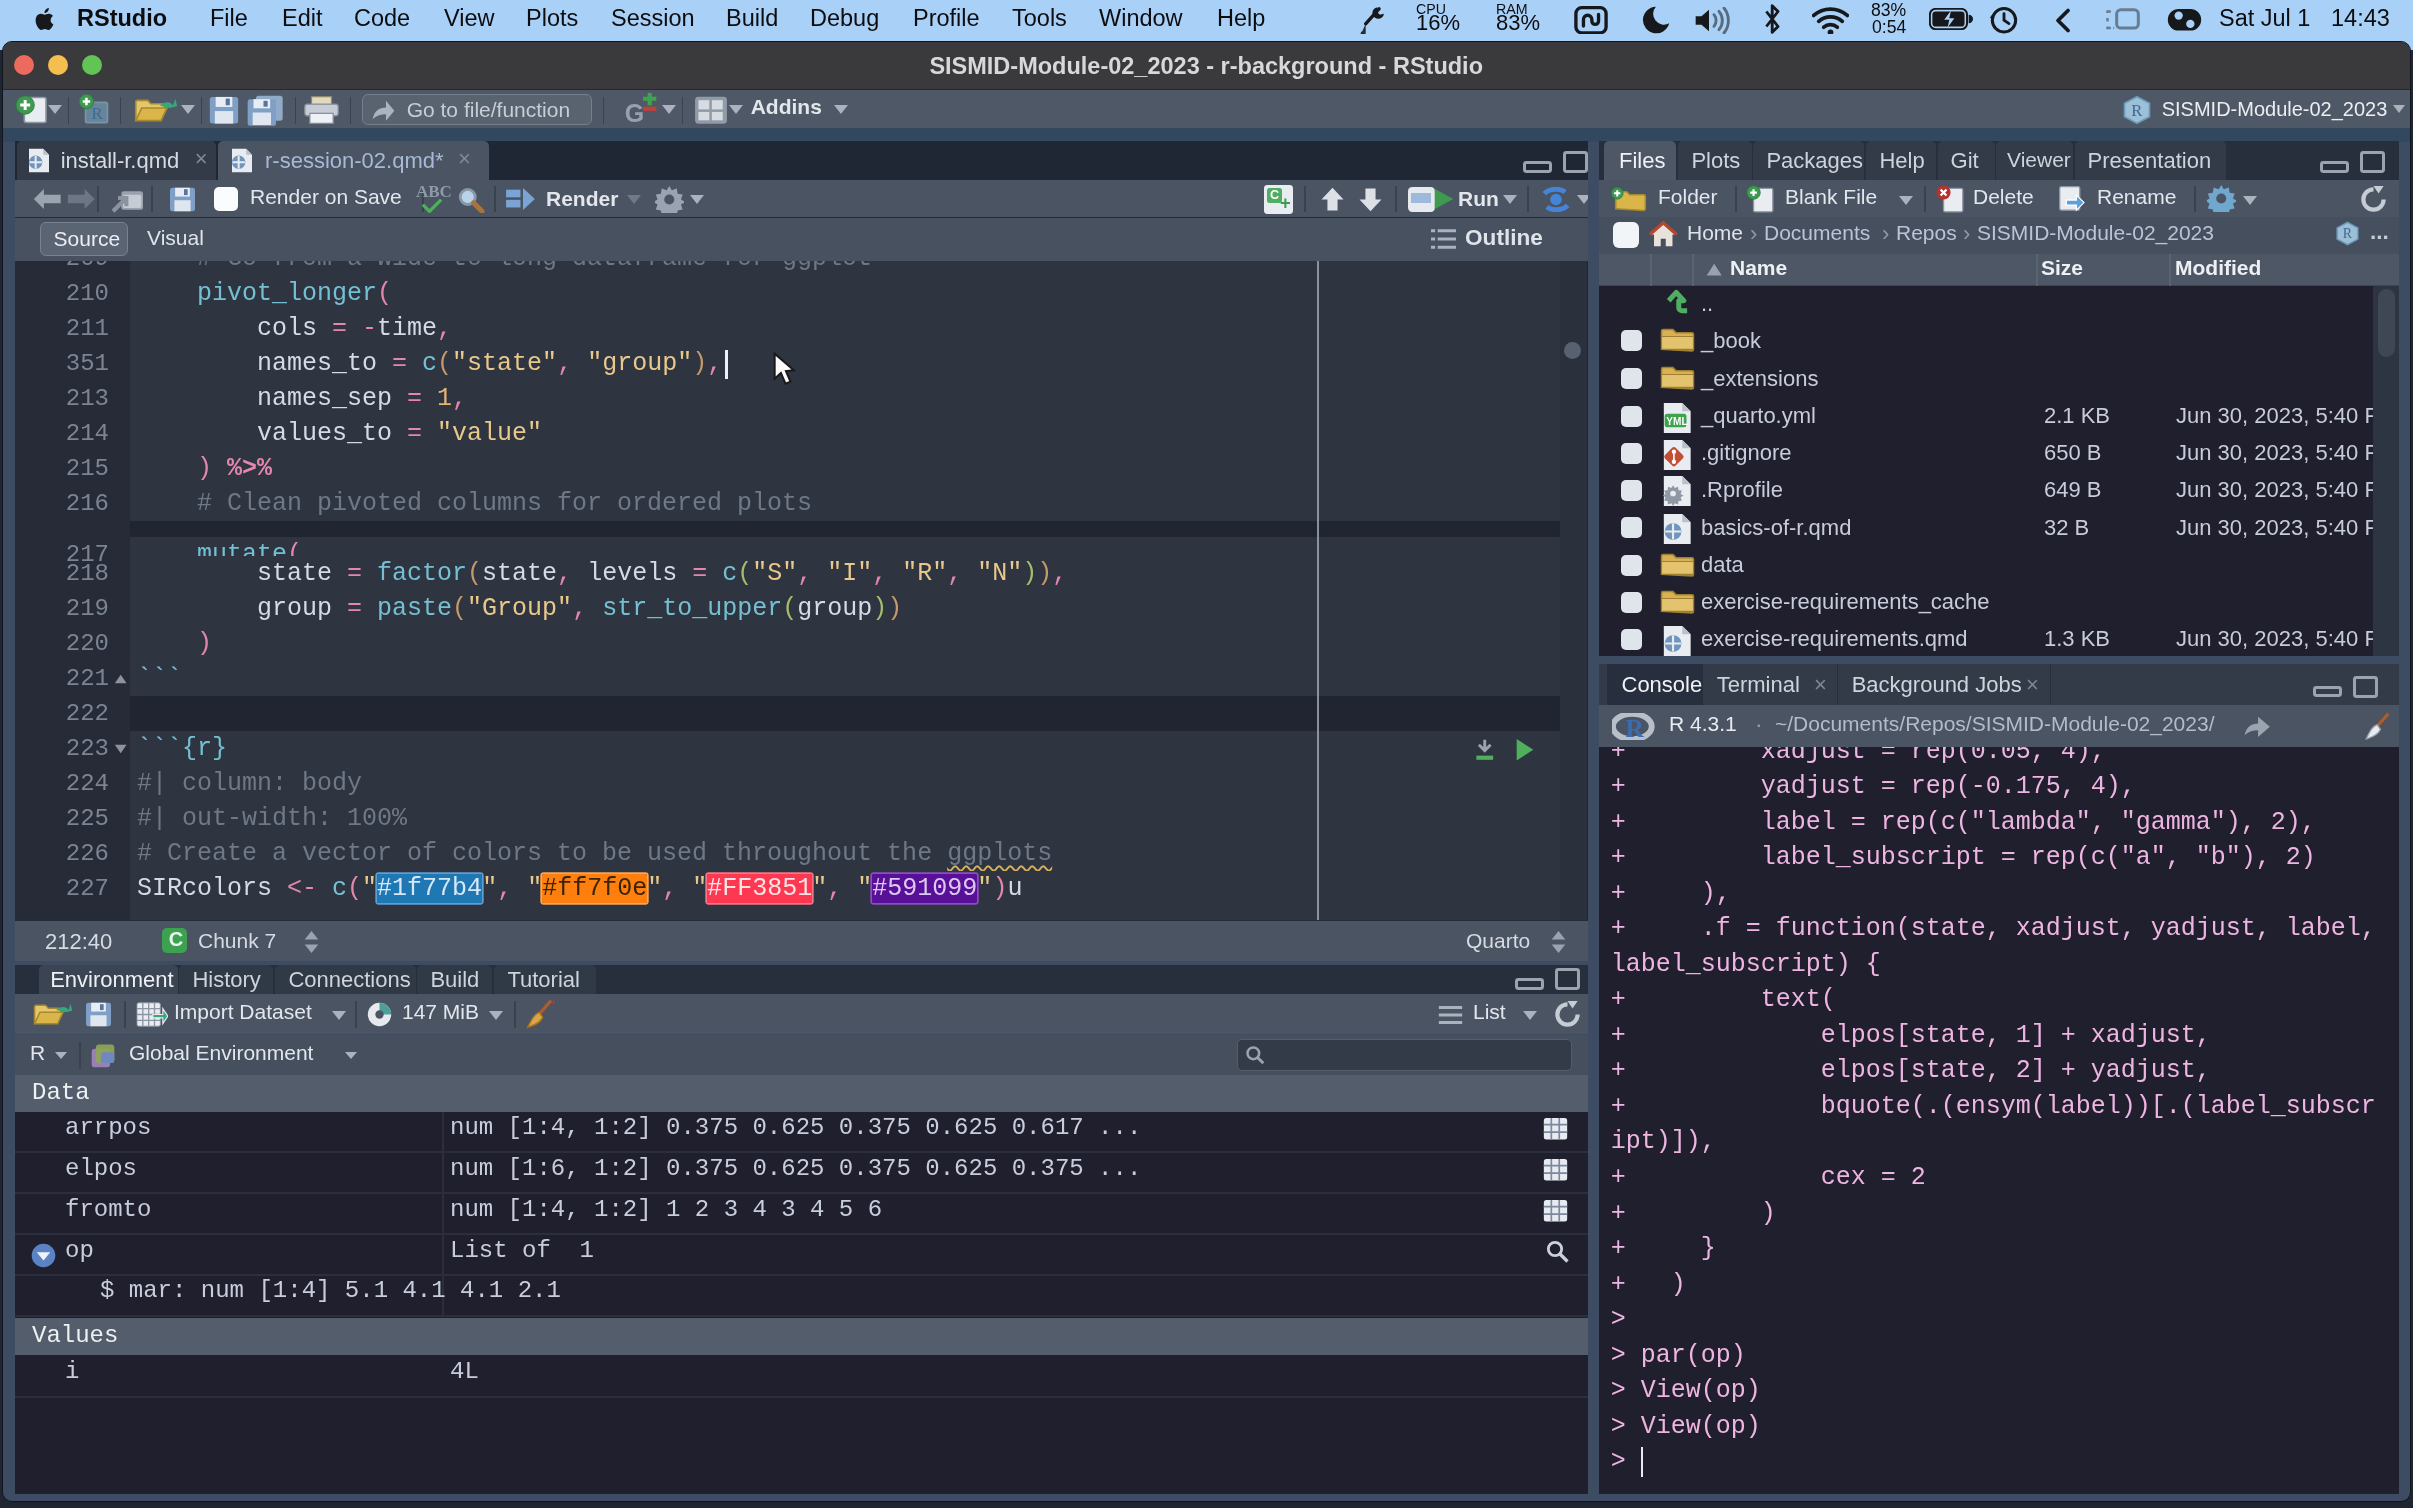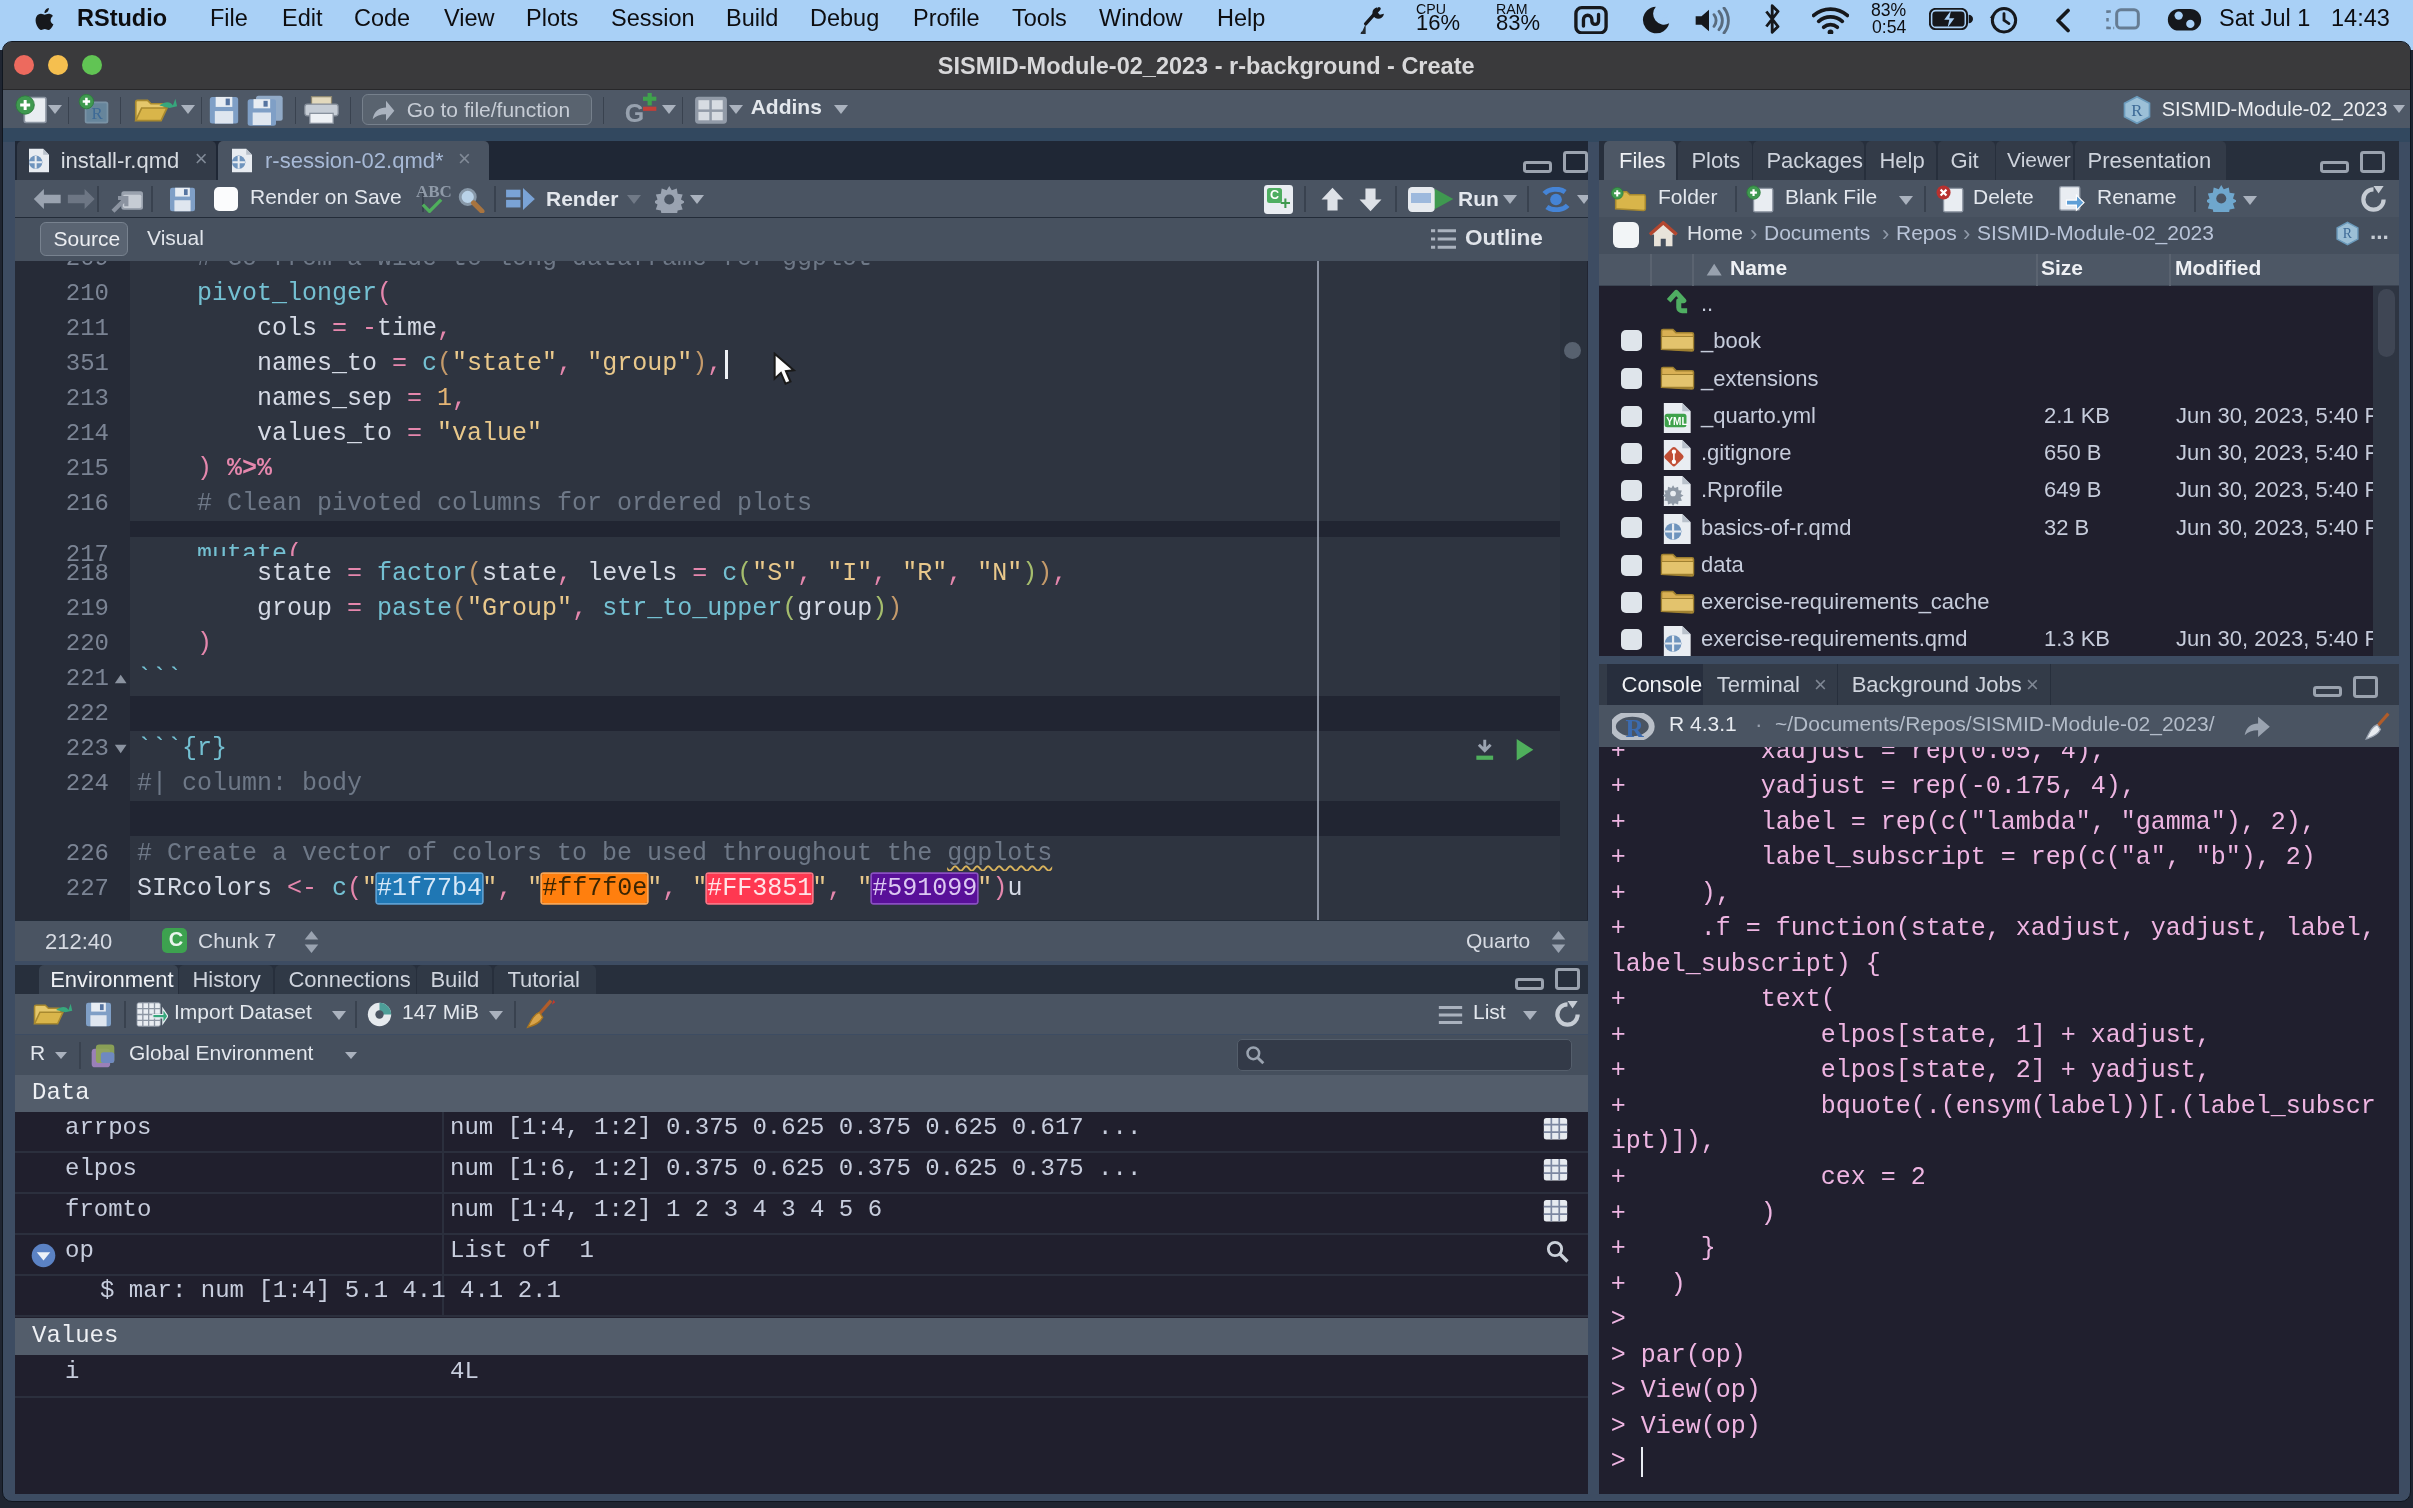--- a/index.html
+++ b/index.html
@@ -105,21 +105,21 @@
       <circle cx="28" cy="19" r="5" fill="#a9d0f6"></circle>
     </svg>
   <span class="mi" style="left:2219px;">Sat Jul 1</span>
   <span class="mi" style="left:2331px;">14:43</span>
 </div>
 <div id="win">
   <div id="titlebar">
     <div class="tl" style="left:11.7px; background:#ed6a5e;"></div>
     <div class="tl" style="left:45px; background:#f5bf4f;"></div>
     <div class="tl" style="left:79px; background:#61c454;"></div>
-    <div id="title">SISMID-Module-02_2023 - r-background - Create</div>
+    <div id="title">SISMID-Module-02_2023 - r-background - RStudio</div>
   </div>
   <div id="maintb">
 
     <svg class="abs" style="left:11.7px; top:5px;" width="39" height="30" viewBox="0 0 46 36">
         <rect x="12" y="3" width="26" height="30" rx="2" fill="#e9edf2" stroke="#8d96a3" stroke-width="2"></rect>
         <circle cx="13" cy="12" r="11" fill="#3f9950" stroke="#2d7c3c" stroke-width="1"></circle>
         <path d="M13 6 v12 M7 12 h12" stroke="#fff" stroke-width="3.6"></path>
       </svg>
     <span class="caret" style="position:absolute; left:45px; top:15px; border-top-color:#aab2be;"></span>
     <div class="sep" style="left:65px; top:6.7px; height:27px;"></div>
@@ -401,20 +401,25 @@
         </svg>
       <svg class="abs" style="left:1500px; top:6.7px;" width="20" height="23.5" viewBox="0 0 24 28">
           <path d="M2 1 l20 13 -20 13z" fill="#4faf5c"></path>
         </svg>
       </div>
     <div class="crow" style="top:505px;">
         <div class="cbg"></div>
         <span class="num">224</span>
         <span class="code"><span class="cm">#| column: body</span></span>
       </div>
+    <div class="crow" style="top:540px;">
+        <div class="cbg"></div>
+        <span class="num">225</span>
+        <span class="code"><span class="cm">#| out-width: 100%</span></span>
+      </div>
     <div class="crow" style="top:575px;">
         <div class="cbg"></div>
         <span class="num">226</span>
         <span class="code"><span class="cm"># Create a vector of colors to be used throughout the <span style="text-decoration:underline wavy #d8b25c 1.7px; text-underline-offset:5px;">ggplots</span></span></span>
       </div>
     <div class="crow" style="top:610px;">
         <div class="cbg"></div>
         <span class="num">227</span>
         <span class="code">SIRcolors <span class="pk">&lt;- </span><span class="cy">c</span><span class="pk">(</span><span class="ys">"</span><span class="chip" style="background:#1f77b4; box-shadow:0 0 0 1.7px #5c9fd2; color:#d6e8f8;">#1f77b4</span><span class="ys">"</span><span class="pk">, </span><span class="ys">"</span><span class="chip" style="background:#ff7f0e; box-shadow:0 0 0 1.7px #f8a556; color:#3a2503;">#ff7f0e</span><span class="ys">"</span><span class="pk">, </span><span class="ys">"</span><span class="chip" style="background:#FF3851; box-shadow:0 0 0 1.7px #fa7484; color:#ffe3e7;">#FF3851</span><span class="ys">"</span><span class="pk">, </span><span class="ys">"</span><span class="chip" style="background:#591099; box-shadow:0 0 0 1.7px #8a4ec2; color:#dcc8f2;">#591099</span><span class="ys">"</span><span class="pk">)</span>u</span>
       </div>

